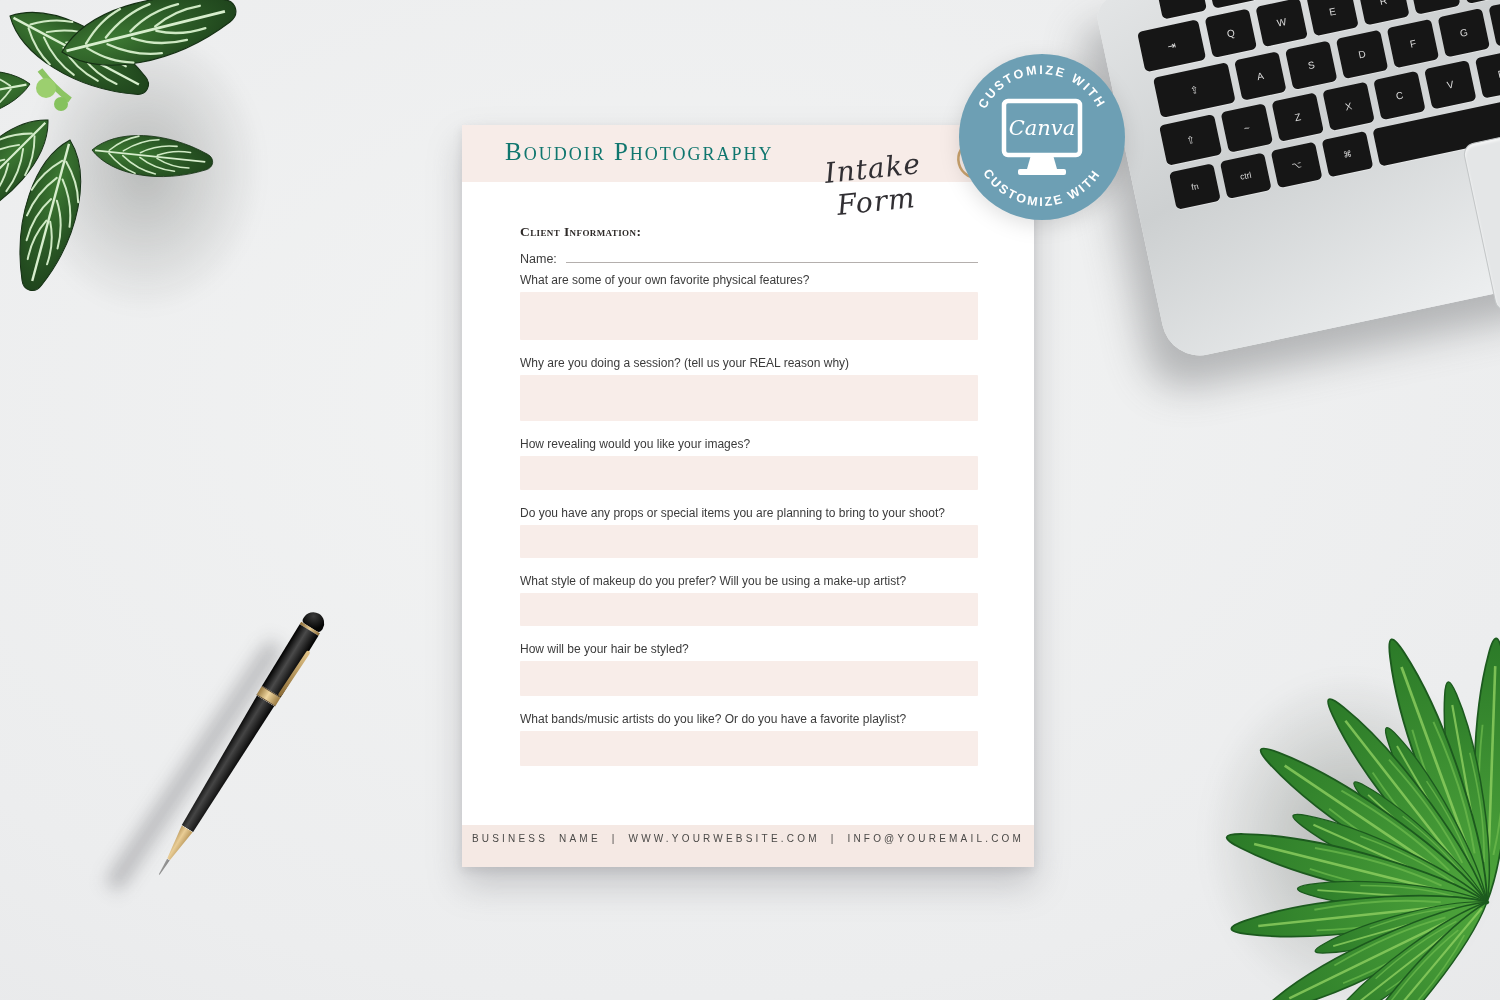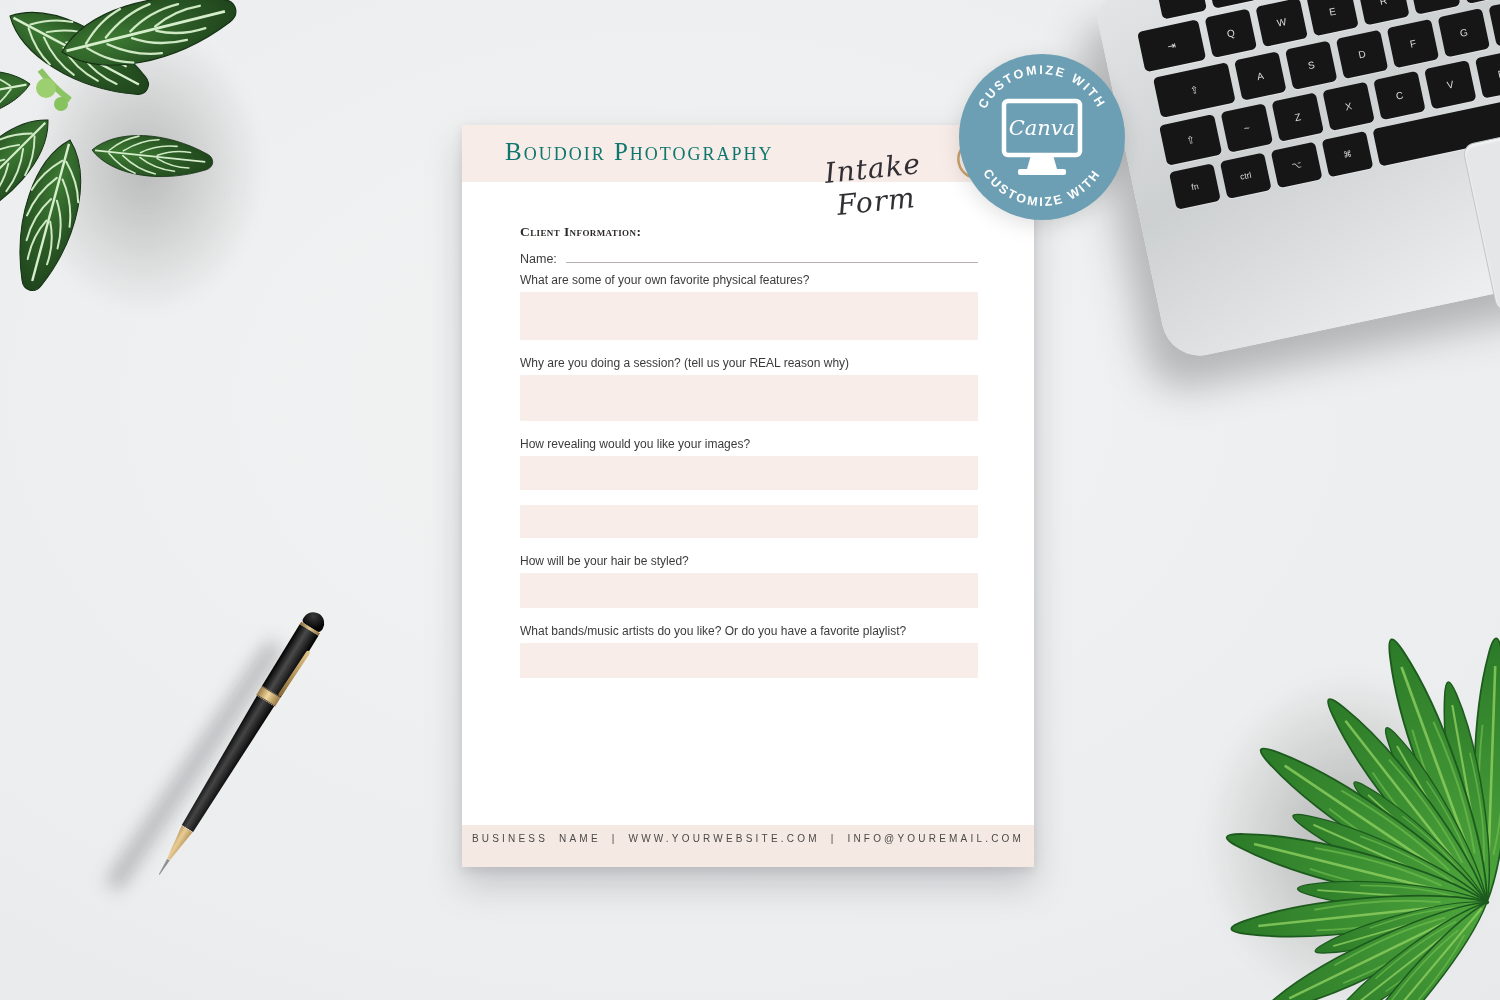--- a/index.html
+++ b/index.html
@@ -231,22 +231,27 @@
   <div class="question">
     <div class="q-label">Why are you doing a session? (tell us your REAL reason why)</div>
     <div class="q-box" style="height: 46px;"></div>
   </div>
 
   <div class="question">
     <div class="q-label">How revealing would you like your images?</div>
     <div class="q-box" style="height: 34px;"></div>
   </div>
 
-
-  <div class="question">
+  <div class="question">
+    <div class="q-label">Do you have any props or special items you are planning to bring to your shoot?</div>
+    <div class="q-box" style="height: 33px;"></div>
+  </div>
+
+  <div class="question">
+    <div class="q-label">What style of makeup do you prefer? Will you be using a make-up artist?</div>
     <div class="q-box" style="height: 33px;"></div>
   </div>
 
   <div class="question">
     <div class="q-label">How will be your hair be styled?</div>
     <div class="q-box" style="height: 35px;"></div>
   </div>
 
   <div class="question">
     <div class="q-label">What bands/music artists do you like? Or do you have a favorite  playlist?</div>

